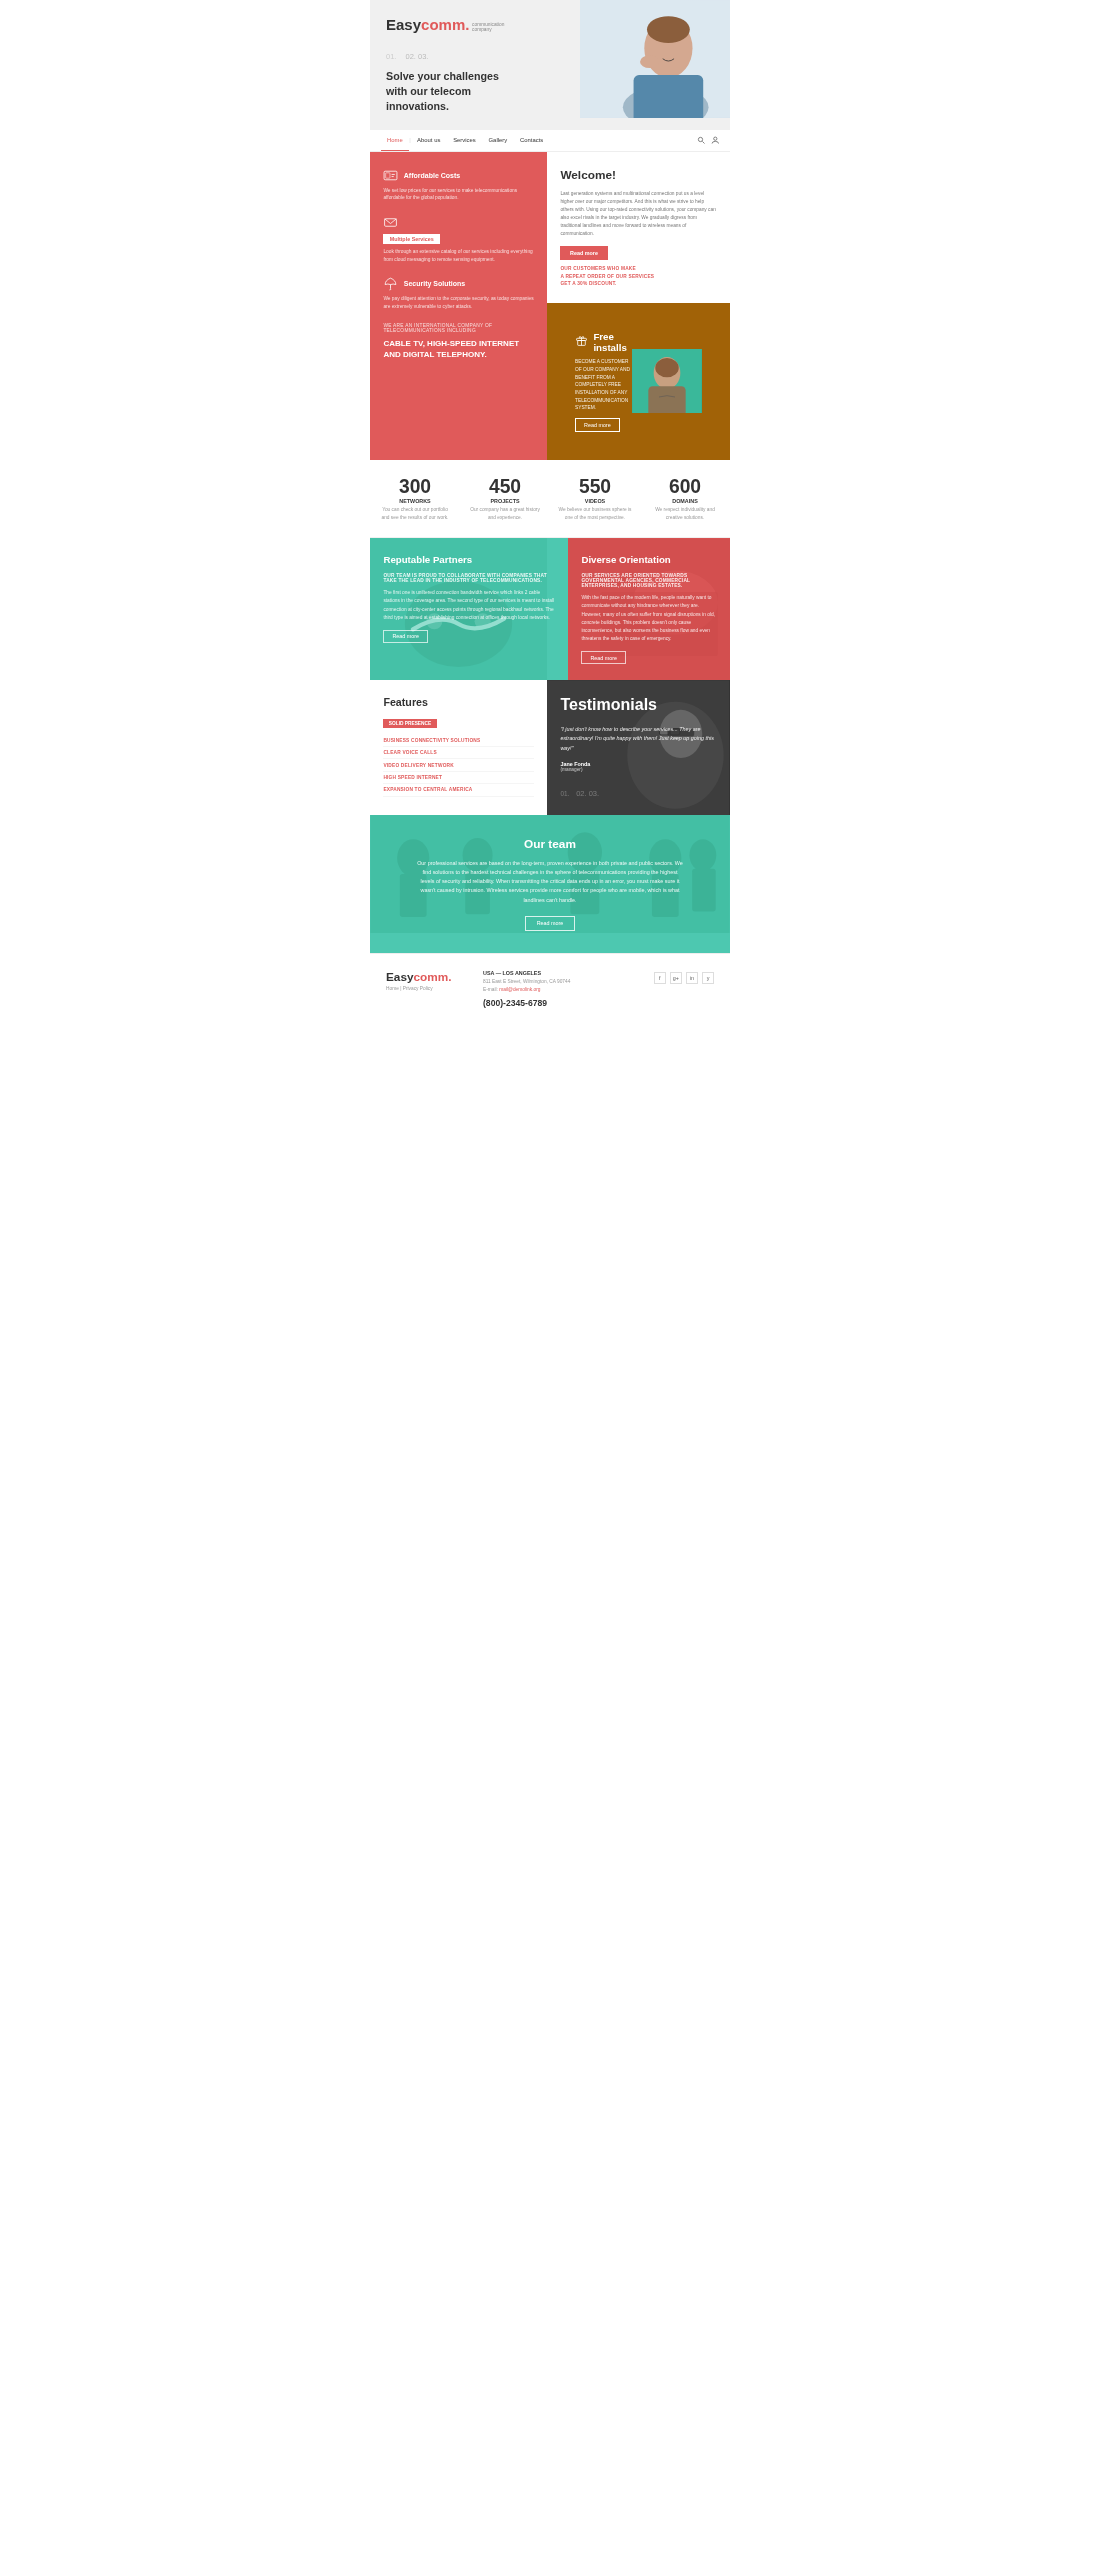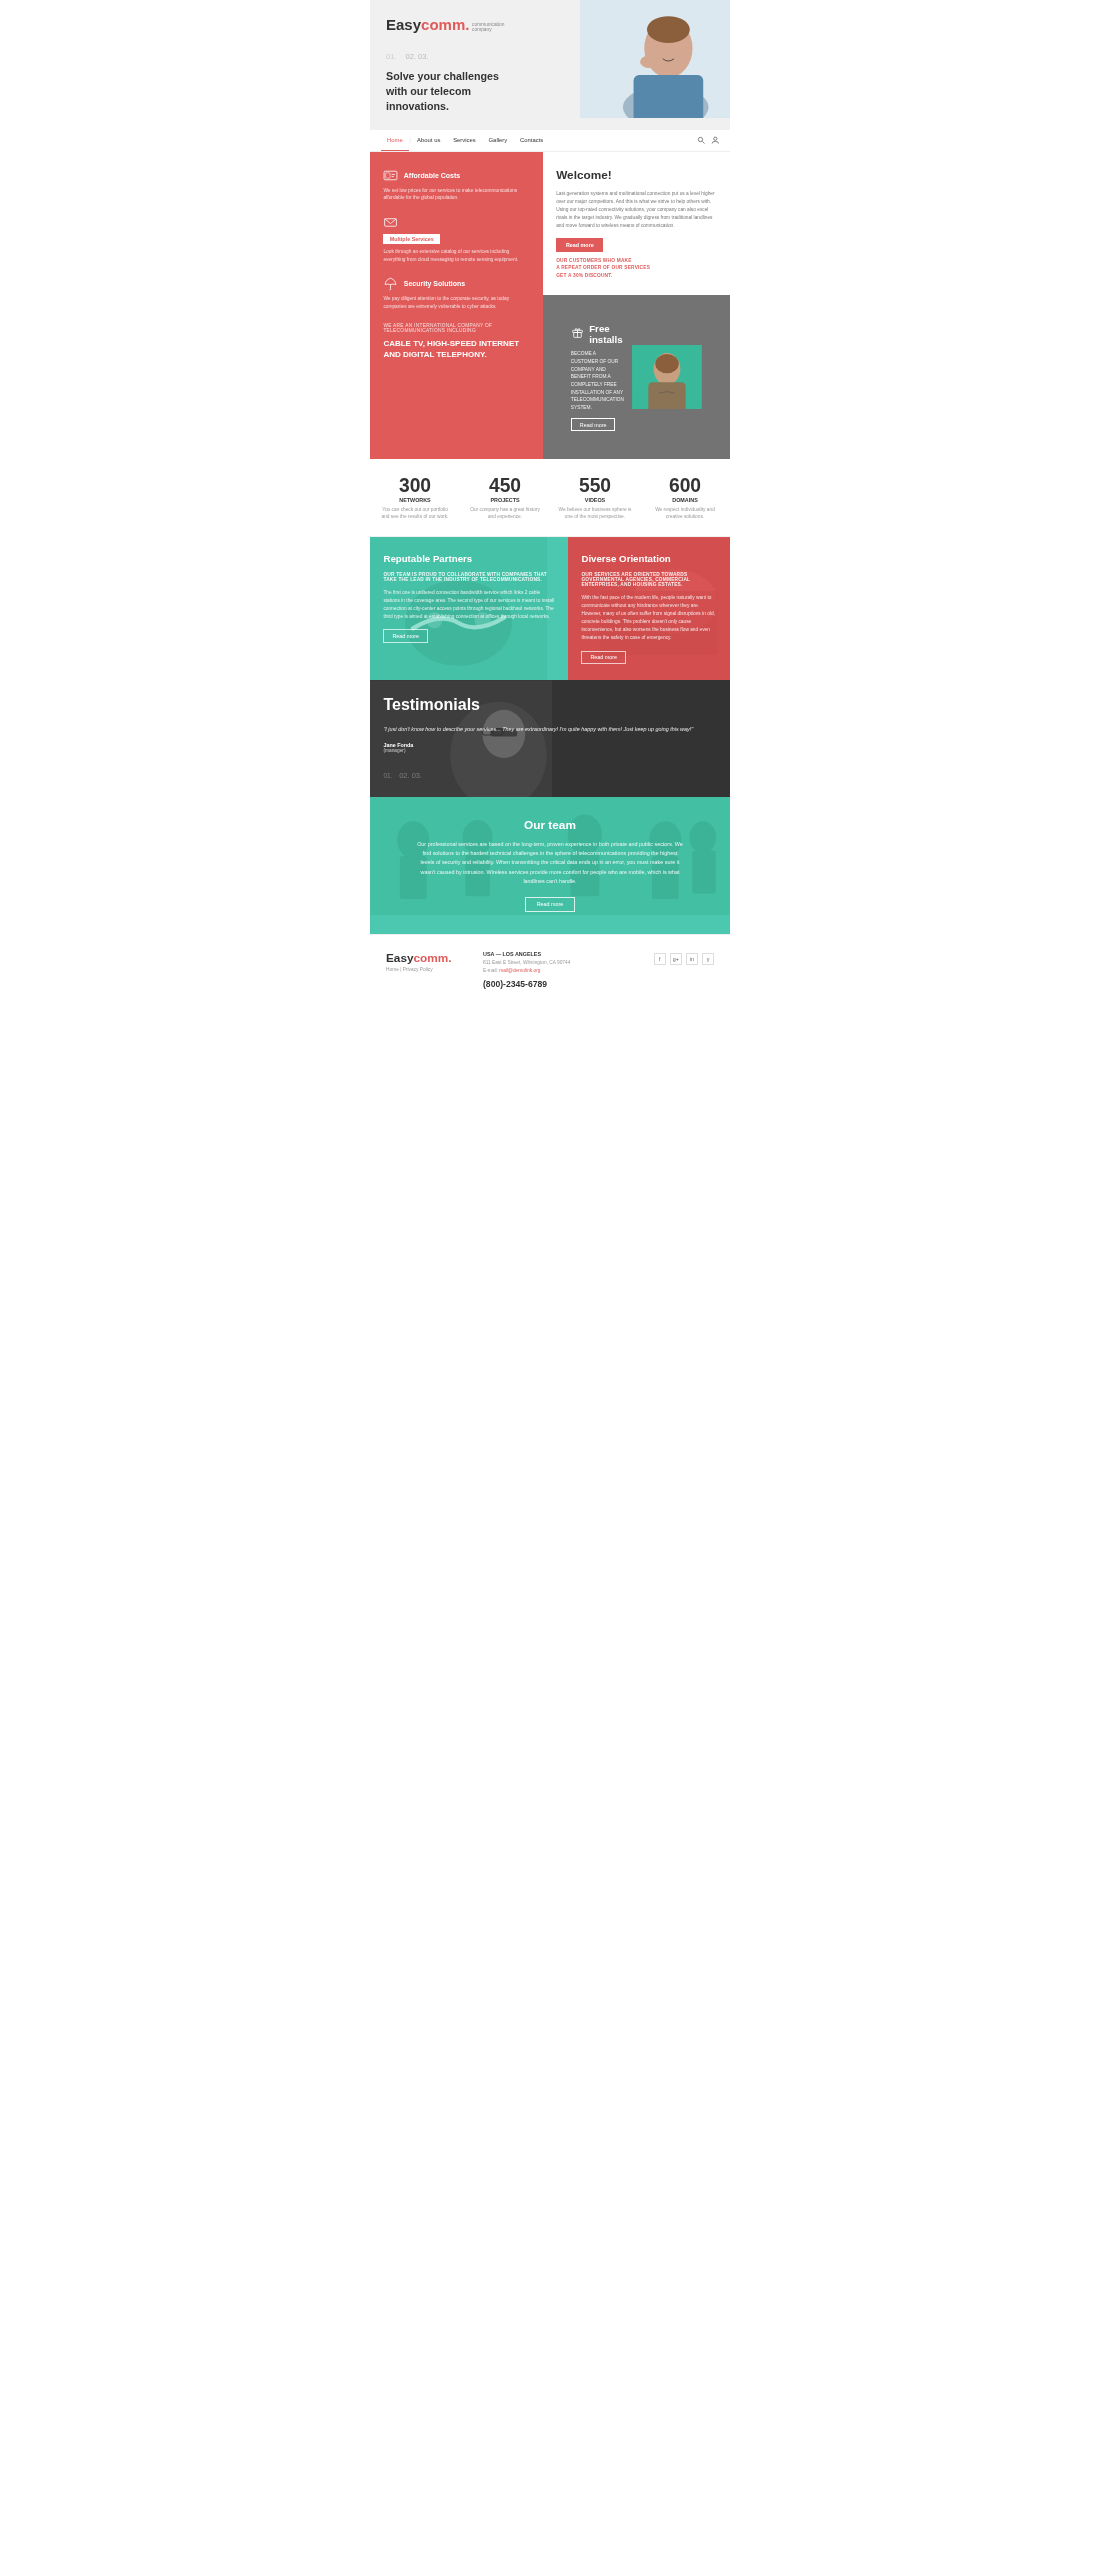--- a/index.html
+++ b/index.html
@@ -40,21 +40,21 @@
     .intl-text { font-size: 4.8px; color: rgba(255,255,255,0.8); text-transform: uppercase; margin-top: 10.7px; margin-bottom: 4.3px; letter-spacing: 0.3px; }
     .intl-services { font-size: 8px; font-weight: 900; color: #fff; line-height: 1.4; text-transform: uppercase; }
 
     
     .welcome-title { font-size: 11.8px; font-weight: 700; color: #333; margin-bottom: 8px; }
     .welcome-text { font-size: 4.8px; color: #777; line-height: 1.7; margin-bottom: 8px; }
     .btn-red { background: #e05a5a; color: #fff; font-size: 5.4px; font-weight: 700; padding: 3.8px 9.7px; border: none; cursor: pointer; display: inline-block; }
     .cta-text { font-size: 4.8px; color: #e05a5a; text-transform: uppercase; font-weight: 700; margin-top: 5.4px; line-height: 1.5; letter-spacing: 0.2px; }
 
     
-    .free-installs { background: #737373; padding: 28px; display: flex; align-items: center; gap: 8px; position: relative; overflow: hidden; }
+    .free-installs { background: #a16207; padding: 28px; display: flex; align-items: center; position: relative; overflow: hidden; }
     .free-installs-content { flex: 1; }
     .free-installs-title { font-size: 9.7px; font-weight: 700; color: #fff; margin-bottom: 5.4px; display: flex; align-items: center; gap: 5.4px; }
     .free-installs-text { font-size: 4.8px; color: rgba(255,255,255,0.9); line-height: 1.6; text-transform: uppercase; margin-bottom: 6.4px; }
     .btn-outline-white { border: 0.5px solid #fff; color: #fff; background: transparent; font-size: 5.4px; padding: 2.7px 8px; cursor: pointer; display: inline-block; }
     .free-installs-img { width: 70px; height: 64px; background: linear-gradient(135deg, #3ab89a, #2da080); display: flex; align-items: center; justify-content: center; overflow: hidden; }
 
     
     .stats { display: flex; background: #fff; padding: 16px 0; border-bottom: 0.5px solid #f0f0f0; }
     .stat-item { flex: 1; text-align: center; padding: 0 8px; }
     .stat-number { font-size: 19.3px; font-weight: 900; color: #333; }
@@ -325,20 +325,31 @@
     <div style="position:relative; z-index:1;">
       <h3 class="section-title-white">Diverse Orientation</h3>
       <p class="section-subtitle-white">OUR SERVICES ARE ORIENTED TOWARDS GOVERNMENTAL AGENCIES, COMMERCIAL ENTERPRISES, AND HOUSING ESTATES.</p>
       <p class="section-text-white">With the fast pace of the modern life, people naturally want to communicate without any hindrance wherever they are. However, many of us often suffer from signal disruptions in old, concrete buildings. This problem doesn't only cause inconvenience, but also worsens the business flow and even threatens the safety in case of emergency.</p>
       <button class="btn-outline-white2">Read more</button>
     </div>
   </div>
 </div>
 
 <div class="features-grid">
+  <div class="features-left">
+    <h3 class="features-title">Features</h3>
+    <span class="feature-tag">SOLID PRESENCE</span>
+    <div>
+      <div class="feature-list-item">BUSINESS CONNECTIVITY SOLUTIONS</div>
+      <div class="feature-list-item">CLEAR VOICE CALLS</div>
+      <div class="feature-list-item">VIDEO DELIVERY NETWORK</div>
+      <div class="feature-list-item">HIGH SPEED INTERNET</div>
+      <div class="feature-list-item">EXPANSION TO CENTRAL AMERICA</div>
+    </div>
+  </div>
 
   <div class="features-right">
     <div style="position:absolute; inset:0; overflow:hidden; z-index:0;">
       <svg width="182" height="172" viewBox="0 0 340 320" style="opacity:0.6;">
         <rect width="340" height="320" fill="#444"></rect>
         <ellipse cx="240" cy="140" rx="90" ry="100" fill="#555"></ellipse>
 
         <ellipse cx="250" cy="100" rx="40" ry="45" fill="#888"></ellipse>
         <rect x="225" y="90" width="50" height="15" rx="5" fill="#333" opacity="0.8"></rect>
         <rect x="210" y="90" width="18" height="12" rx="3" stroke="#333" stroke-width="2" fill="none"></rect>

